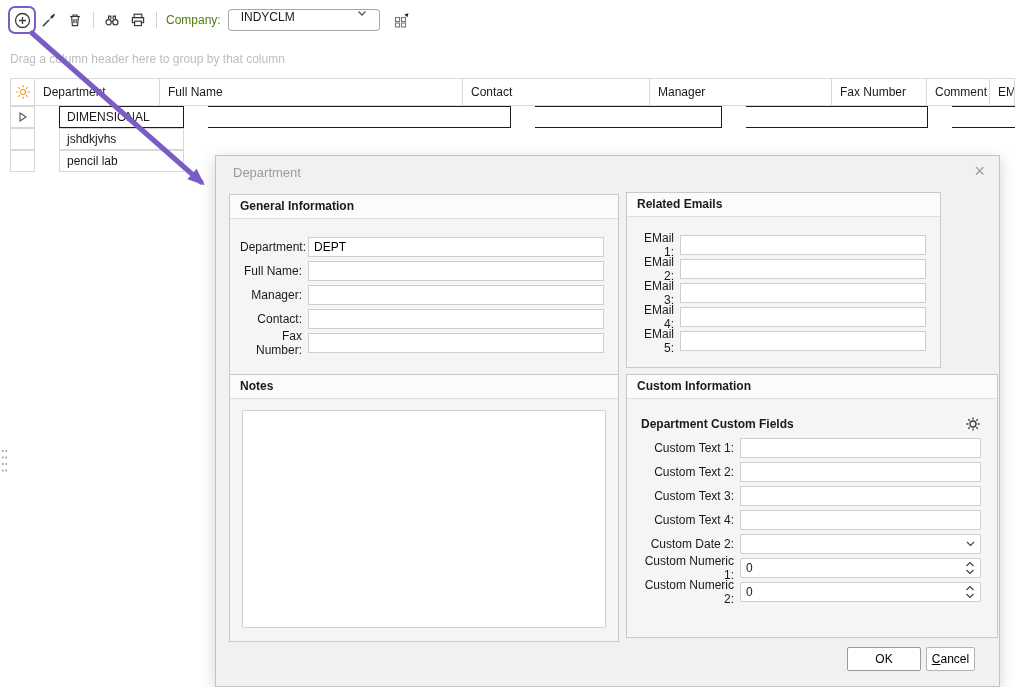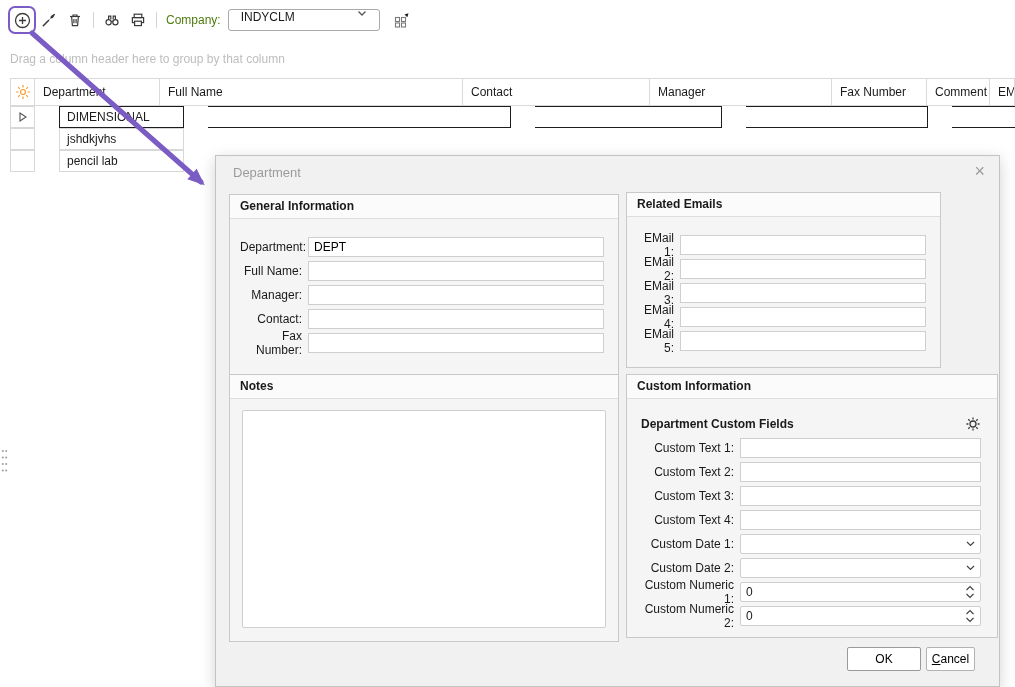--- a/index.html
+++ b/index.html
@@ -307,29 +307,20 @@
         <div class="frow">
           <label class="flabel lab-cus">Custom Text 3:</label>
           <input class="field" value="" style="">
         </div>
         <div class="frow">
           <label class="flabel lab-cus">Custom Text 4:</label>
           <input class="field" value="" style="">
         </div>
 
         <div class="frow">
-          <label class="flabel lab-cus">Custom Date 1:</label>
-          <div class="fieldbox">
-            <span class="fval"></span>
-            <svg width="9" height="6" viewBox="0 0 9 6">
-              <path d="M1 1l3.5 3.5L8 1" stroke="#444" stroke-width="1.2" fill="none"></path>
-            </svg>
-          </div>
-        </div>
-        <div class="frow">
           <label class="flabel lab-cus">Custom Date 2:</label>
           <div class="fieldbox">
             <span class="fval"></span>
             <svg width="9" height="6" viewBox="0 0 9 6">
               <path d="M1 1l3.5 3.5L8 1" stroke="#444" stroke-width="1.2" fill="none"></path>
             </svg>
           </div>
         </div>
 
         <div class="frow">

